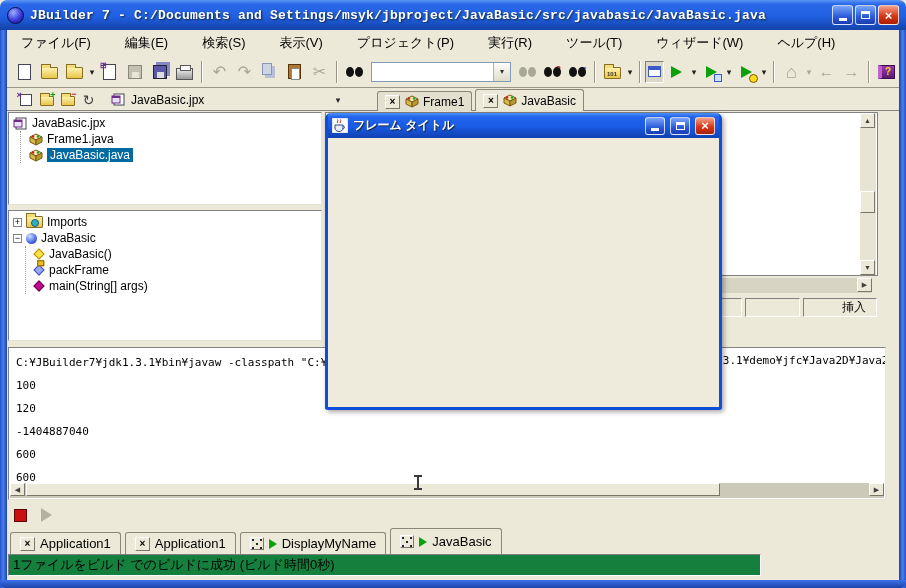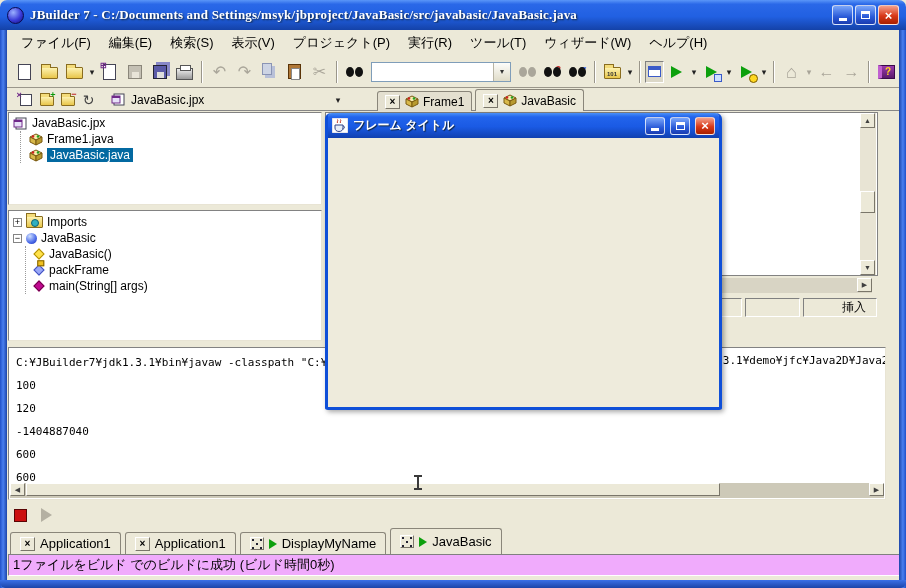--- a/index.html
+++ b/index.html
@@ -6,40 +6,40 @@
   html,body { width:906px; height:588px; overflow:hidden; }
   body { position:relative; background:#ece9d8; font-family:"Liberation Sans",sans-serif; font-size:12px; color:#000; }
 
   
   .titlebar { position:absolute; left:0; top:0; width:906px; height:30px; z-index:45;
     background:linear-gradient(180deg,#5a96f8 0%,#2a68e8 14%,#2160e2 55%,#1442a8 100%);
     border-radius:7px 7px 0 0; display:flex; align-items:center; padding:0 7px; gap:6px; }
   .app-icon { width:17px; height:17px; border-radius:50%;
     background:radial-gradient(circle at 35% 30%,#9ab0ff,#3a3ad8 55%,#10107a); border:1px solid #0a0a50; }
   .title-text { color:#fff; font-weight:bold; font-size:13px; text-shadow:1px 1px 2px #123; flex:1;
-    white-space:nowrap; overflow:hidden; font-family:Liberation Serif, serif; letter-spacing:.2px; }
+    white-space:nowrap; overflow:hidden; font-family:Liberation Mono, monospace; letter-spacing:.2px; }
   .tbtns { display:flex; gap:2px; }
   .tbtn-win { width:21px; height:20px; border-radius:3px; border:1px solid rgba(255,255,255,.75);
     display:flex; align-items:center; justify-content:center; color:#fff; font-weight:bold; }
   .tbtn-blue { background:linear-gradient(180deg,#7aa6fa,#2a5ad8 60%,#1a3cb0); }
   .tbtn-red  { background:linear-gradient(180deg,#f4a08a,#d83818 55%,#a82000); }
   .glyph-min { width:8px; height:3px; background:#fff; margin-top:9px; }
   .glyph-max { width:9px; height:8px; border:1px solid #fff; border-top-width:3px; }
   .glyph-x   { font-size:13px; line-height:1; }
 
   .border-l { position:absolute; left:0; top:30px; bottom:0; width:7px; z-index:40;
     background:linear-gradient(90deg,#2050c8,#4a80f0 45%,#1c44a8); }
   .border-r { position:absolute; right:0; top:30px; bottom:0; width:7px; z-index:40;
     background:linear-gradient(90deg,#1c44a8,#4a80f0 55%,#2050c8); }
   .border-b { position:absolute; left:0; right:0; bottom:0; height:8px; z-index:41;
     background:linear-gradient(180deg,#3a70e8,#1c44a8); border-radius:0 0 6px 6px; }
 
   
   .menubar { position:absolute; left:7px; right:7px; top:30px; height:26px; display:flex; align-items:center;
-    padding-left:6px; gap:2px; background:#ece9d8; font-size:13px; }
+    padding-left:6px; gap:18px; background:#ece9d8; font-size:13px; }
   .menu-item { padding:3px 8px; cursor:default; }
 
   
   .toolbar { position:absolute; left:7px; right:7px; top:56px; height:32px; background:#ece9d8;
     border-bottom:1px solid #9a968a; display:flex; align-items:center; padding-left:5px; }
   .tb { width:25px; height:25px; display:flex; align-items:center; justify-content:center; position:relative; flex:0 0 auto; }
   .sep { width:2px; height:22px; border-left:1px solid #9a968a; border-right:1px solid #fff; margin:0 4px; flex:0 0 auto; }
   .dd { font-size:9px; color:#222; width:10px; text-align:center; flex:0 0 auto; }
   .dd.dis { color:#a8a498; }
 
@@ -139,21 +139,21 @@
   .runrow { position:absolute; left:8px; top:503px; height:24px; display:flex; align-items:center; gap:14px; padding-left:6px; }
   .stopbtn { width:13px; height:13px; background:#cc1010; border:1px solid #5a0404; }
   .play-dis { width:0; height:0; border-left:11px solid #b4b0a2; border-top:7px solid transparent; border-bottom:7px solid transparent; }
   .btabs { position:absolute; left:10px; top:528px; height:26px; display:flex; align-items:flex-end; gap:4px; }
   .btab { display:flex; align-items:center; gap:5px; padding:0 9px; height:22px; background:#ece9d8;
     border:1px solid #8a867a; border-bottom:none; border-radius:3px 3px 0 0; font-size:13px; }
   .btab.active { height:26px; }
   .dotbtn { width:14px; height:13px; background:#ece9d8; border:1px solid; border-color:#fff #7a766a #7a766a #fff; position:relative; }
   .dotbtn::before { content:""; position:absolute; left:5px; top:5px; width:2px; height:2px; background:#223;
     box-shadow:-4px -4px 0 #223, 4px -4px 0 #223, -4px 4px 0 #223, 4px 4px 0 #223; }
-  .statusbar { position:absolute; left:8px; top:554px; width:892px; height:22px; background:#f0abfc;
+  .statusbar { position:absolute; left:8px; top:554px; width:753px; height:22px; background:#15803d;
     border:1px solid; border-color:#808080 #fff #fff #808080; display:flex; align-items:center; padding-left:4px; font-size:13px; }
 
   
   #frame-win { position:absolute; left:325px; top:113px; width:397px; height:297px; z-index:50;
     border:3px solid #0f4fd8; border-top:none; border-radius:6px 6px 3px 3px; background:#eeebdc;
     box-shadow:2px 2px 5px rgba(0,0,0,.35); }
   .fw-titlebar { height:25px; border-radius:4px 4px 0 0; display:flex; align-items:center; gap:5px; padding:0 4px;
     background:linear-gradient(180deg,#4a90f8 0%,#2264ec 16%,#1a5ae4 55%,#1040b0 100%); }
   .fw-title { color:#fff; font-weight:bold; font-size:12px; flex:1; text-shadow:1px 1px 1px #123; }
   .fwbtn { width:20px; height:18px; border-radius:3px; border:1px solid rgba(255,255,255,.75);

